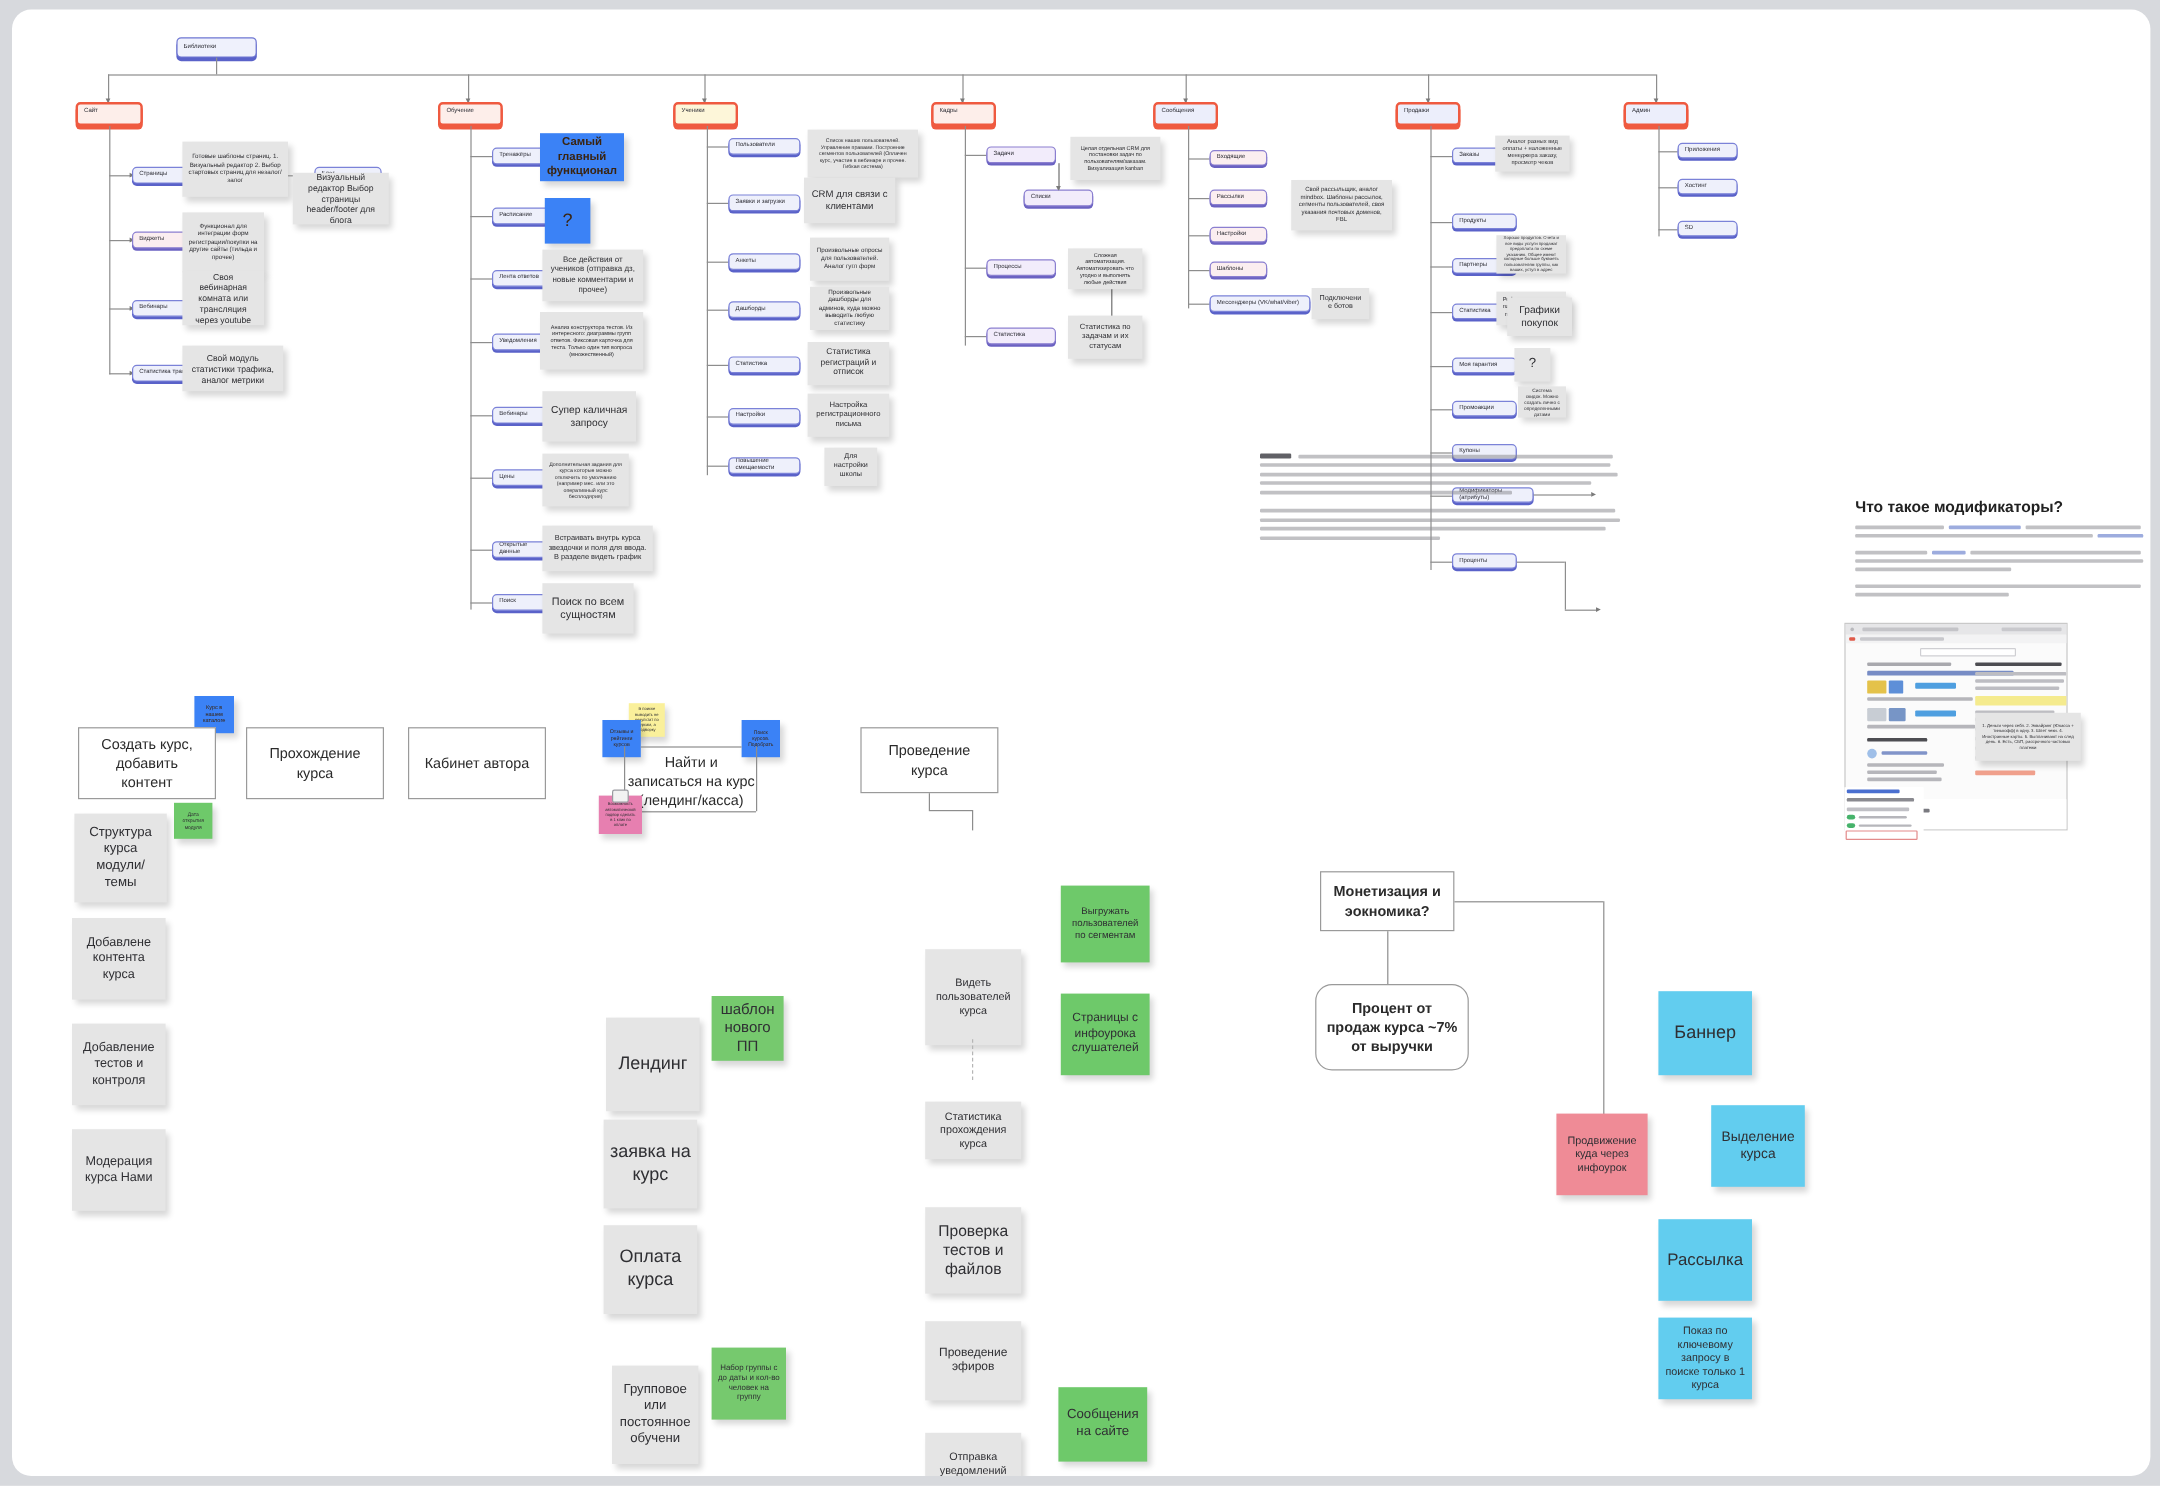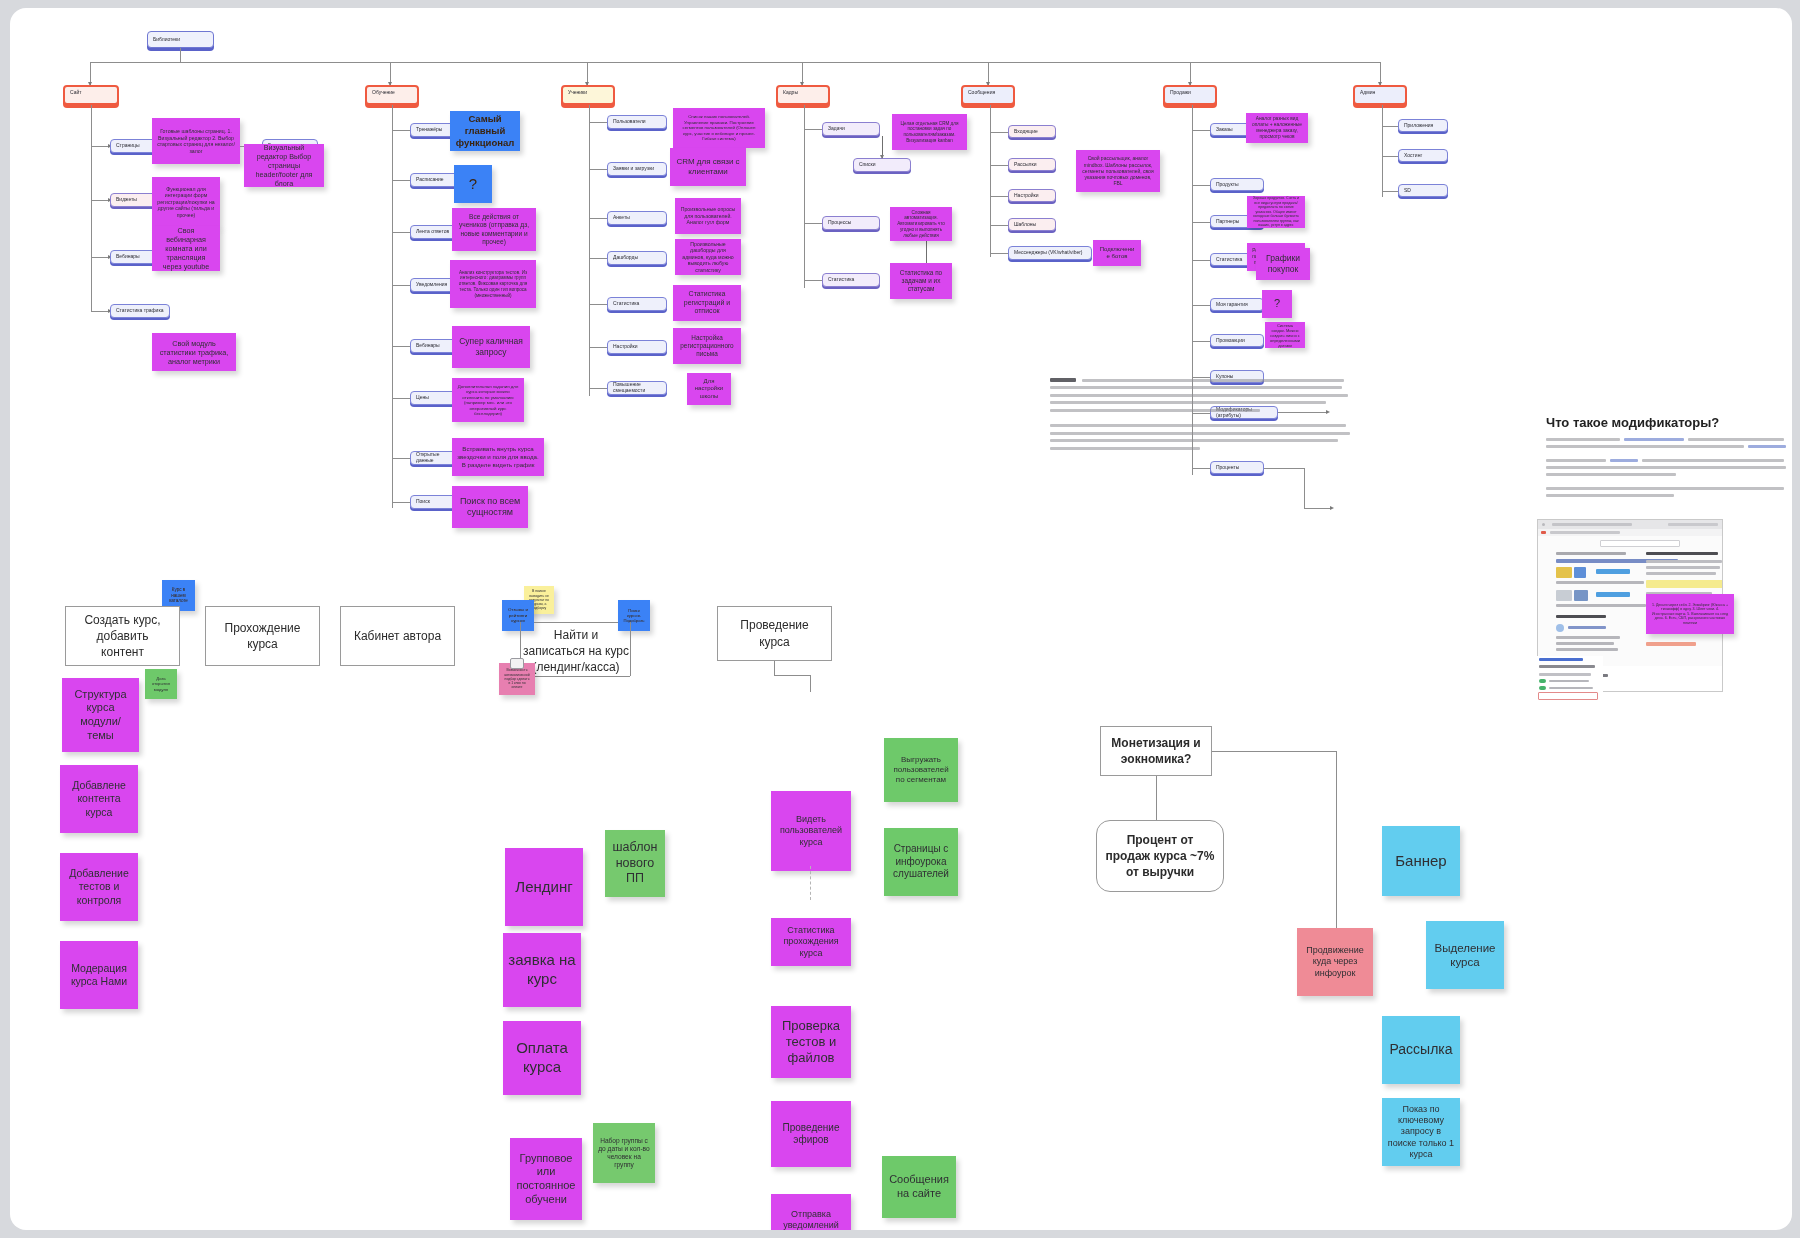--- a/index.html
+++ b/index.html
@@ -46,21 +46,21 @@
   .sticky {
     display: flex; align-items: center; justify-content: center;
     text-align: center;
     color: #2f2f33;
     line-height: 1.25;
     padding: 4px 5px;
     box-shadow: 3px 4px 5px rgba(0,0,0,0.16);
     overflow: hidden;
     word-break: break-word;
   }
-  .s-yellow { background: #d946ef; }
+  .s-yellow { background: #e5e5e5; }
   .s-yellow2{ background: #faf09b; }
   .s-orange { background: #3b82f6; color:#3a2410; }
   .s-green  { background: #6ec96a; }
   .s-green2 { background: #76c96e; }
   .s-blue   { background: #62cdef; }
   .s-red    { background: #ef8b96; }
   .s-pink   { background: #e77fb0; }
 
   
   .card {
@@ -183,21 +183,21 @@
 
   <div class="node sticky s-yellow" style="left:142px; top:110px; width:88px; height:46px; font-size:5.2px;">
     <span>Готовые шаблоны страниц. 1. Визуальный редактор 2. Выбор стартовых страниц для незалог/залог</span>
     </div>
   <div class="node sticky s-yellow" style="left:142px; top:169px; width:68px; height:50px; font-size:5.2px;">
     <span>Функционал для интеграции форм регистрации/покупки на другие сайты (тильда и прочее)</span>
     </div>
   <div class="node sticky s-yellow" style="left:142px; top:218px; width:68px; height:45px; font-size:7.2px;">
     <span>Своя вебинарная комната или трансляция через youtube</span>
     </div>
-  <div class="node sticky s-yellow" style="left:142px; top:280px; width:84px; height:38px; font-size:7.2px;margin-top:45px;">
+  <div class="node sticky s-yellow" style="left:142px; top:280px; width:84px; height:38px; font-size:7.2px;">
     <span>Свой модуль статистики трафика, аналог метрики</span>
     </div>
 
   <div class="ln lnh" style="left:230px; top:138px; width:22px;"></div>
   <div class="node tbox" style="left:252px; top:131px; width:56px; height:14px;">
     <span class="ttl">Блог</span>
     </div>
   <div class="node sticky s-yellow" style="left:234px; top:136px; width:80px; height:43px; font-size:7.2px;">
     <span>Визуальный редактор Выбор страницы header/footer для блога</span>
     </div>
@@ -596,21 +596,21 @@
     </div>
 
   <div class="node sticky s-pink" style="left:489px; top:655px; width:36px; height:32px; font-size:3.4px;">
     <span>Возможность автоматической подбор сделать в 1 клик по оплате</span>
     </div>
   <div class="node" style="left:500px; top:650px; width:14px; height:11px; background:#f2f2f2; border:1px solid #9a9aa0; border-radius:2px;"></div>
 
   <div class="node sticky s-yellow" style="left:495px; top:840px; width:78px; height:78px; font-size:15px;">
     <span>Лендинг</span>
     </div>
-  <div class="node sticky s-green2" style="left:583px; top:822px; width:60px; height:67px; font-size:12.5px;margin-left:12px;">
+  <div class="node sticky s-green2" style="left:583px; top:822px; width:60px; height:54px; font-size:12.5px;">
     <span>шаблон нового ПП</span>
     </div>
   <div class="node sticky s-yellow" style="left:493px; top:925px; width:78px; height:74px; font-size:15px;">
     <span>заявка на курс</span>
     </div>
   <div class="node sticky s-yellow" style="left:493px; top:1013px; width:78px; height:74px; font-size:15px;">
     <span>Оплата курса</span>
     </div>
   <div class="node sticky s-yellow" style="left:500px; top:1130px; width:72px; height:82px; font-size:11px;">
     <span>Групповое или постоянное обучени</span>

